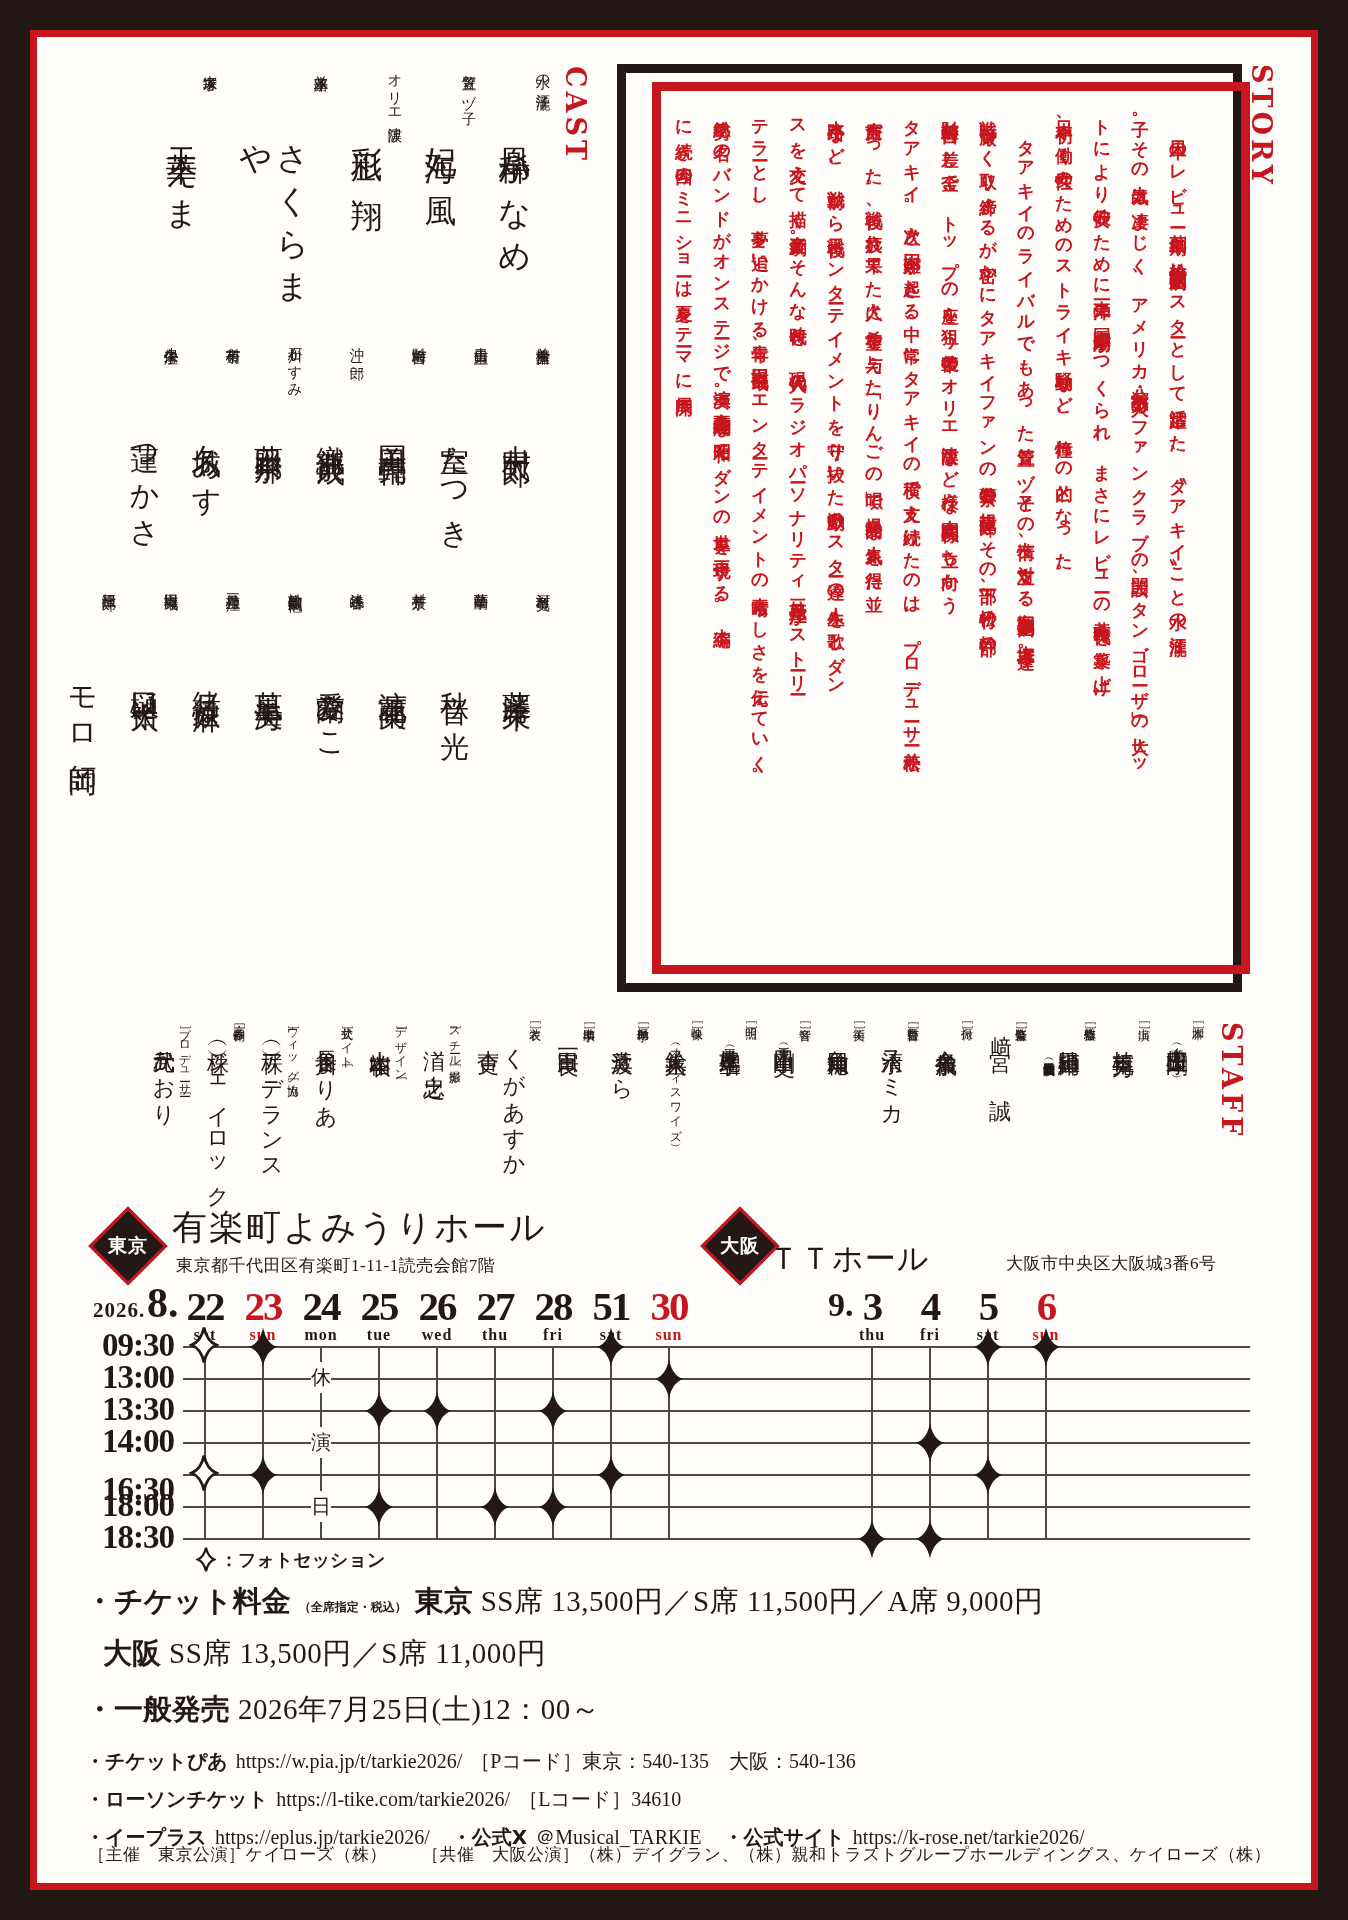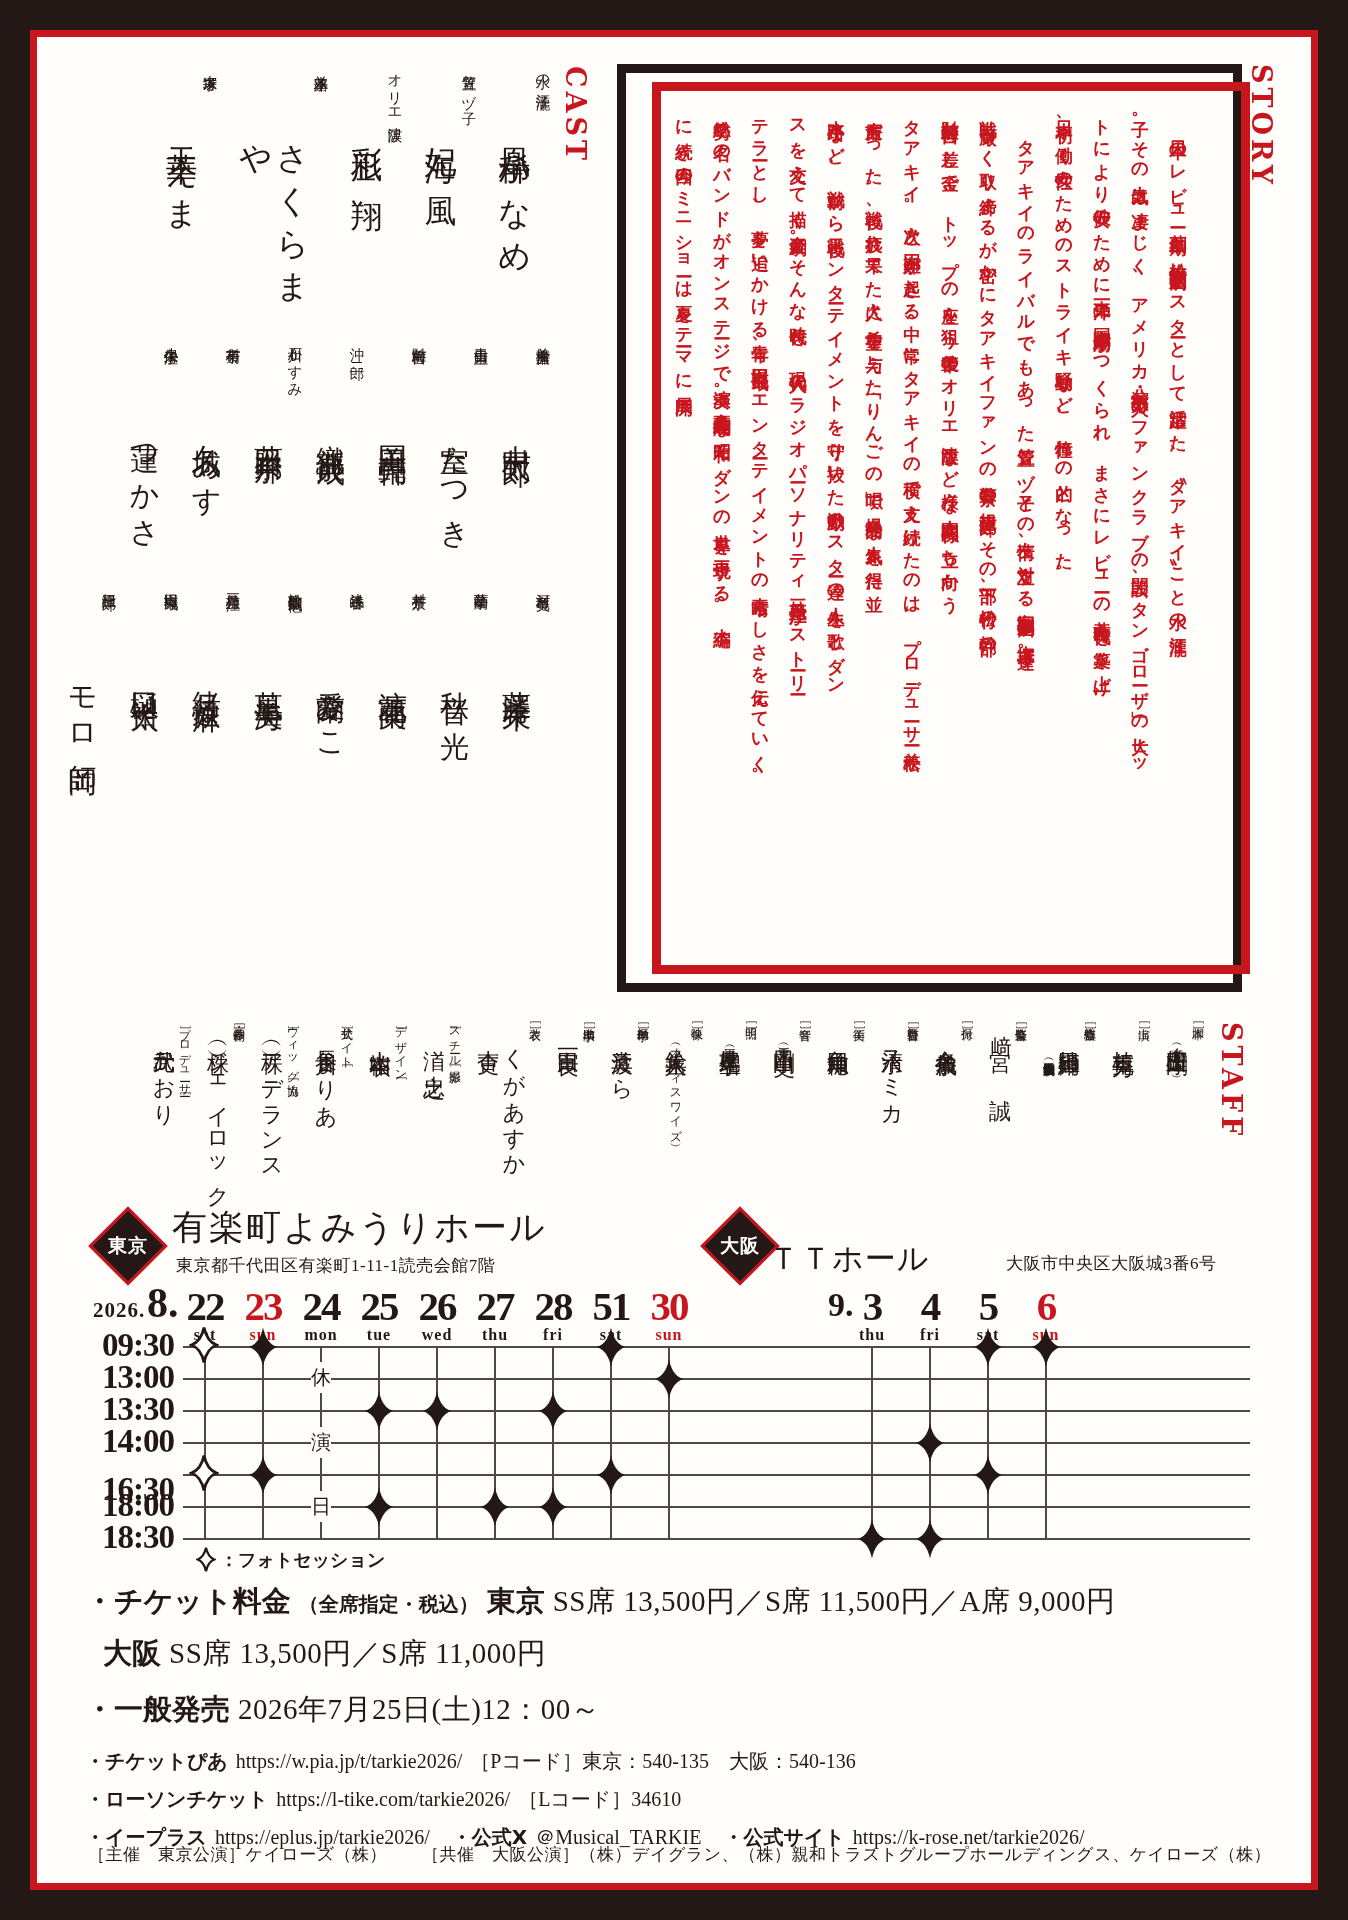--- a/index.html
+++ b/index.html
@@ -68,21 +68,21 @@
   .sch-mark{z-index:5;}
   .sch-closed{display:flex;flex-direction:column;justify-content:space-between;align-items:center;
               height:160px;width:28px;font-size:20px;z-index:4;}
   .sch-closed span{background:#fffefb;padding:2px 0;}
   .sch-legend{display:flex;align-items:center;gap:4px;font-weight:bold;font-size:18px;
               font-family:"DejaVu Sans","Liberation Sans",sans-serif;}
   
   .tickets{position:absolute;left:85px;top:1582px;width:1200px;}
   .t-row{display:flex;align-items:baseline;gap:8px;white-space:nowrap;}
   .t-lbl{font-family:"DejaVu Sans","Liberation Sans",sans-serif;font-weight:bold;font-size:29px;}
-  .t-note{font-family:"DejaVu Sans","Liberation Sans",sans-serif;font-weight:bold;font-size:20px;}
+  .t-note{font-family:"DejaVu Sans","Liberation Sans",sans-serif;font-weight:bold;font-size:12px;}
   .t-city{font-family:"DejaVu Sans","Liberation Sans",sans-serif;font-weight:bold;font-size:29px;}
   .t-val{font-size:29px;letter-spacing:0.5px;}
   .t-row2{margin-left:18px;margin-top:12px;}
   .t-row3{margin-top:16px;}
   .outlets{margin-top:18px;}
   .o-row{display:flex;align-items:baseline;gap:8px;margin-bottom:11px;white-space:nowrap;}
   .o-lbl{font-family:"DejaVu Sans","Liberation Sans",sans-serif;font-weight:bold;font-size:20px;}
   .o-val{font-size:20px;}
   .organizer{position:absolute;left:88px;top:1843px;font-size:17px;letter-spacing:0.5px;}
 </style>

